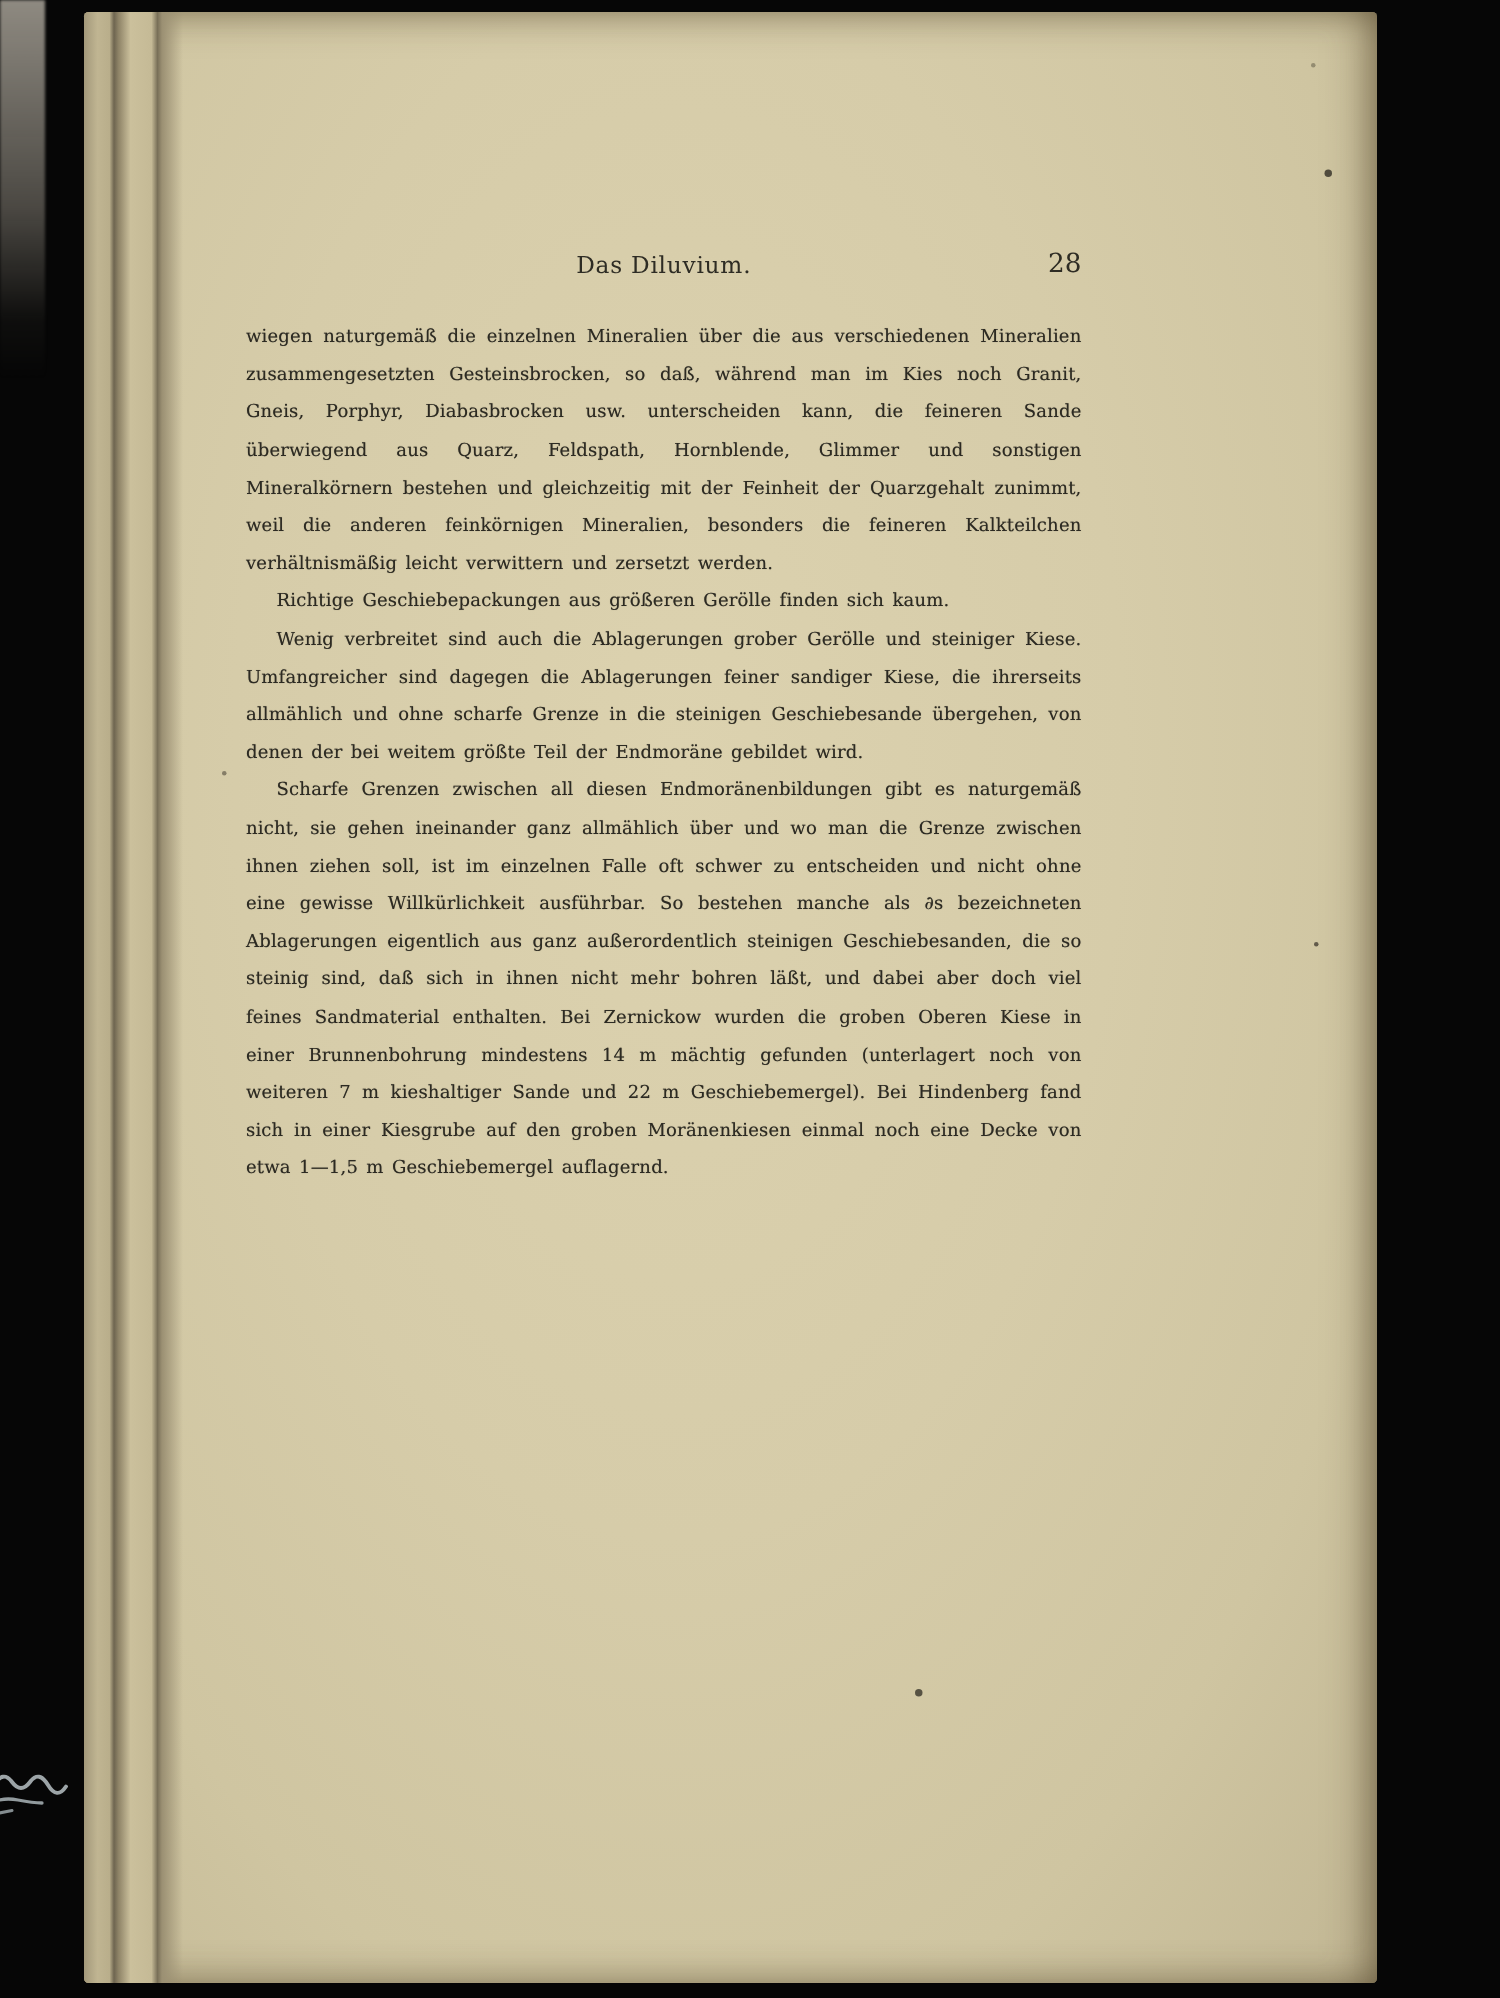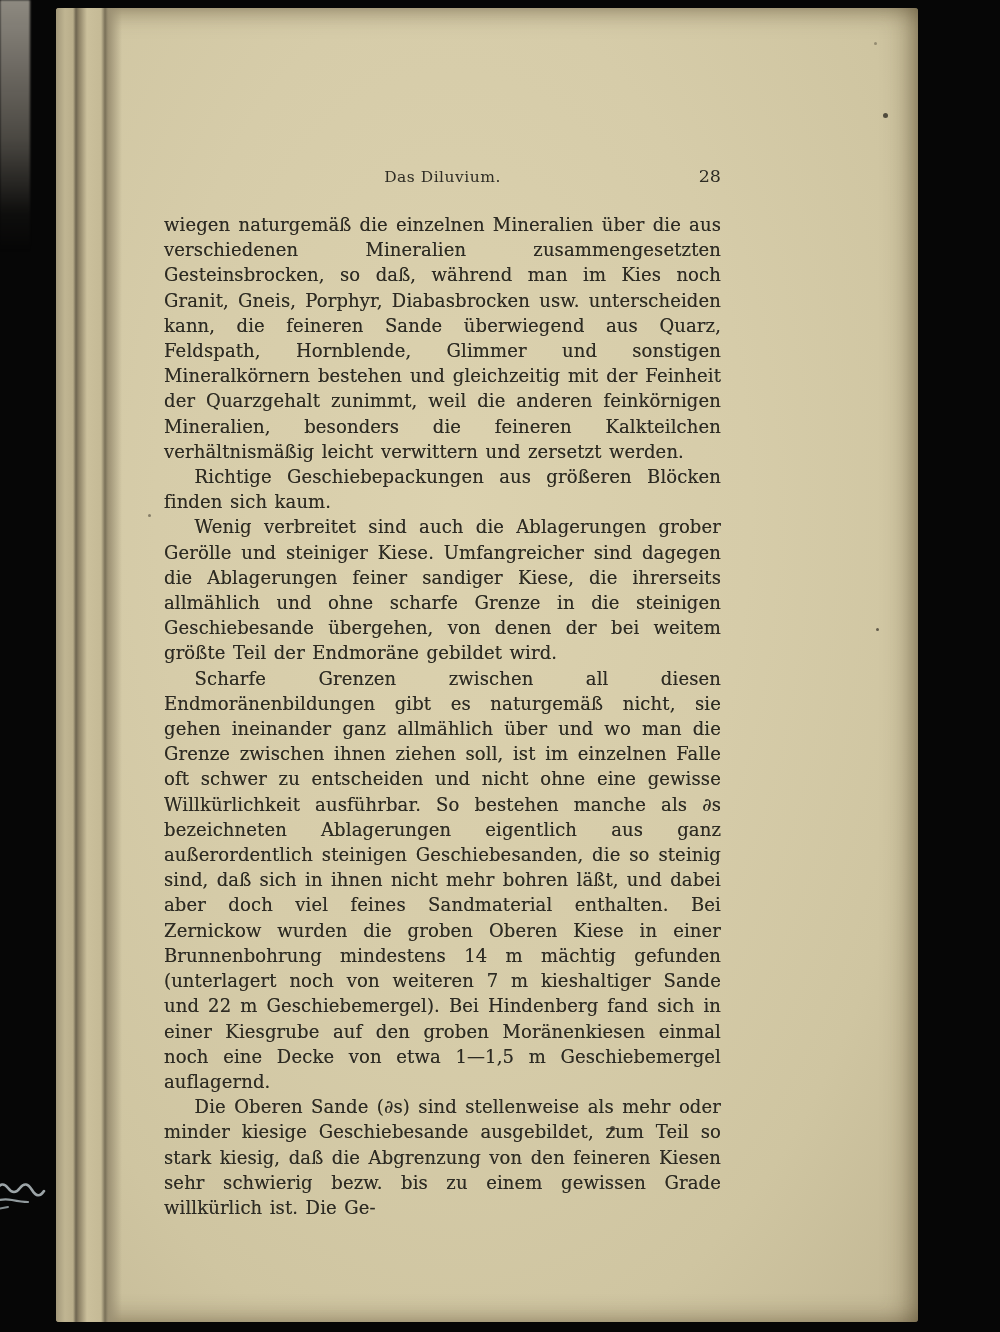--- a/index.html
+++ b/index.html
@@ -50,21 +50,21 @@
     font-size:15.5px; font-weight:bold; color:#2e2c24;
   }
   .running-title {
     position:absolute; left:50%; transform:translateX(-50%);
     letter-spacing:.5px; font-weight:normal;
   }
   .page-number {
     position:absolute; right:0; top:-2px; font-size:17.5px; font-weight:normal;
   }
   .bodytext {
-    font-size:18px; line-height:25.2px;
+    font-size:12px; line-height:25.2px;
     text-align:justify;
     letter-spacing:.12px; word-spacing:1.6px;
     hyphens:auto; -webkit-hyphens:auto;
     text-shadow:0 0 .5px rgba(44,42,34,.55);
   }
   .bodytext p { text-indent:1.7em; }
   .bodytext p.noindent { text-indent:0; }
   
   .specks {
     position:absolute; left:0; top:0; width:3px; height:3px; border-radius:50%;
@@ -93,24 +93,23 @@
     <div class="gutter"></div>
 
     <div class="content">
       <div class="pagehead">
         <span class="running-title">Das Diluvium.</span>
         <span class="page-number">28</span>
       </div>
 
       <div class="bodytext" lang="de">
         <p class="noindent">wiegen naturgemäß die einzelnen Mineralien über die aus verschiedenen Mineralien zusammengesetzten Gesteinsbrocken, so daß, während man im Kies noch Granit, Gneis, Porphyr, Diabasbrocken usw. unterscheiden kann, die feineren Sande überwiegend aus Quarz, Feldspath, Hornblende, Glimmer und sonstigen Mineralkörnern bestehen und gleichzeitig mit der Feinheit der Quarzgehalt zunimmt, weil die anderen feinkörnigen Mineralien, besonders die feineren Kalkteilchen verhältnismäßig leicht verwittern und zersetzt werden.</p>
-        <p>Richtige Geschiebepackungen aus größeren Blöcken finden sich kaum.</p>
+        <p>Richtige Geschiebepackungen aus größeren Gerölle finden sich kaum.</p>
         <p>Wenig verbreitet sind auch die Ablagerungen grober Gerölle und steiniger Kiese. Umfangreicher sind dagegen die Ablagerungen feiner sandiger Kiese, die ihrerseits allmählich und ohne scharfe Grenze in die steinigen Geschiebesande übergehen, von denen der bei weitem größte Teil der Endmoräne gebildet wird.</p>
         <p>Scharfe Grenzen zwischen all diesen Endmoränenbildungen gibt es naturgemäß nicht, sie gehen ineinander ganz allmählich über und wo man die Grenze zwischen ihnen ziehen soll, ist im einzelnen Falle oft schwer zu entscheiden und nicht ohne eine gewisse Willkürlichkeit ausführbar. So bestehen manche als ∂s bezeichneten Ablagerungen eigentlich aus ganz außerordentlich steinigen Geschiebesanden, die so steinig sind, daß sich in ihnen nicht mehr bohren läßt, und dabei aber doch viel feines Sandmaterial enthalten. Bei Zernickow wurden die groben Oberen Kiese in einer Brunnenbohrung mindestens 14 m mächtig gefunden (unterlagert noch von weiteren 7 m kieshaltiger Sande und 22 m Geschiebemergel). Bei Hindenberg fand sich in einer Kiesgrube auf den groben Moränenkiesen einmal noch eine Decke von etwa 1—1,5 m Geschiebemergel auflagernd.</p>
-        <p>Die Oberen Sande (∂s) sind stellenweise als mehr oder minder kiesige Geschiebesande ausgebildet, zum Teil so stark kiesig, daß die Abgrenzung von den feineren Kiesen sehr schwierig bezw. bis zu einem gewissen Grade willkürlich ist. Die Ge-</p>
       </div>
     </div>
   </div>
 
   <div class="specks"></div>
 
   <svg class="scribble" viewBox="0 0 72 36" xmlns="http://www.w3.org/2000/svg">
     <path d="M2 14 q6 -10 12 -2 t12 0 t12 2 t12 1" fill="none" stroke="#b7c0c4" stroke-width="2.6" stroke-linecap="round"></path>
     <path d="M0 26 q8 -4 18 -2 t16 2" fill="none" stroke="#aab4b8" stroke-width="2.2" stroke-linecap="round"></path>
     <path d="M4 33 l10 -2" fill="none" stroke="#9aa4a8" stroke-width="2" stroke-linecap="round"></path>

